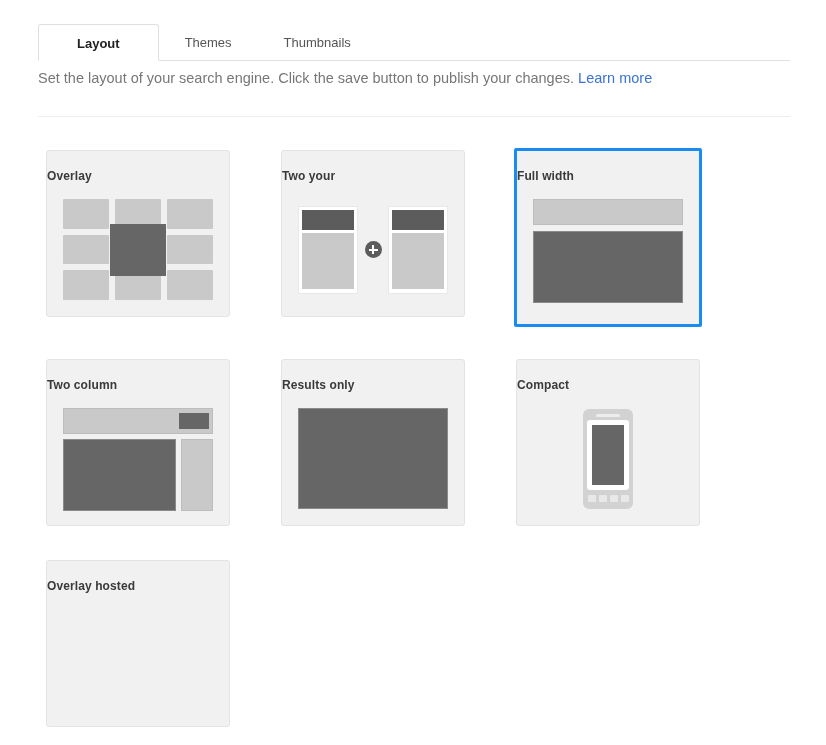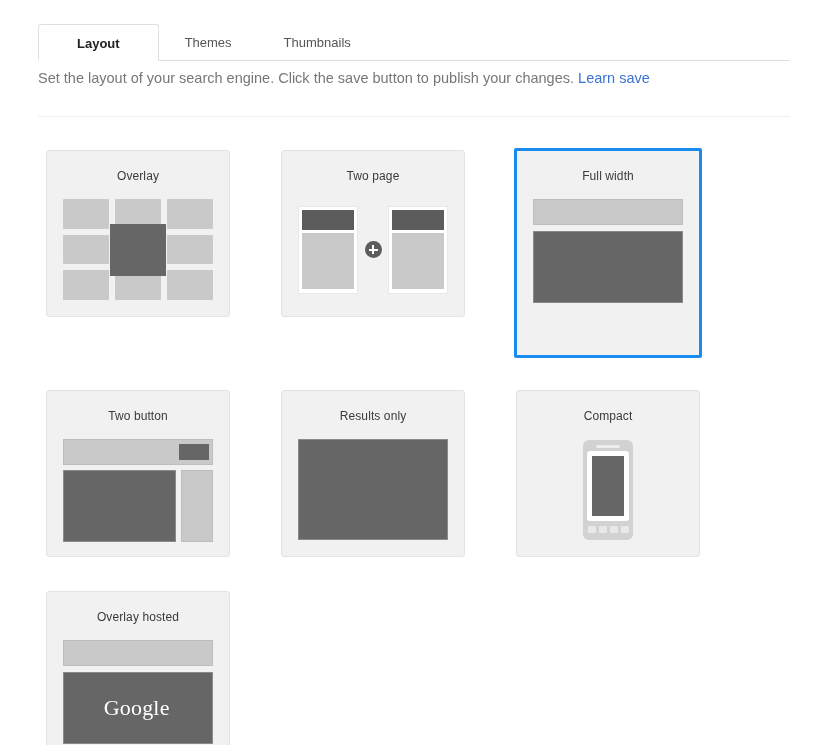--- a/index.html
+++ b/index.html
@@ -96,30 +96,29 @@
     border-radius: 3px;
     box-sizing: border-box;
     padding: 0;
     position: relative;
     cursor: pointer;
   }
   .card.selected {
     border: 3px solid #1a8cf0;
     border-radius: 2px;
     width: 188px;
-    height: 210px;
+    height: 179px;
     margin: -2px;
   }
   .card-title {
-    text-align: center;
     font-size: 12px;
     color: #3a3a3a;
     padding-top: 18px;
     line-height: 14px;
-    font-weight: normal;
+    font-weight: bold;
     letter-spacing: 0.1px;
   }
   .thumb {
     position: absolute;
     left: 16px;
     right: 16px;
     top: 48px;
     bottom: 16px;
   }
 
@@ -333,21 +332,21 @@
 <body>
 
 <div class="tabbar">
   <div class="tab active">Layout</div>
   <div class="tab">Themes</div>
   <div class="tab">Thumbnails</div>
 </div>
 
 <div class="desc">
   <span>Set the layout of your search engine. Click the save button to publish your changes.</span>
-  <span class="learn">Learn save</span>
+  <span class="learn">Learn more</span>
 </div>
 <div class="hr"></div>
 
 <div class="grid">
 
   <div class="row">
 
     <div class="cardslot">
       <div class="card">
         <div class="card-title">Overlay</div>
@@ -363,21 +362,21 @@
             <div class="ov-cell"></div>
             <div class="ov-cell"></div>
           </div>
           <div class="ov-center"></div>
         </div>
       </div>
     </div>
 
     <div class="cardslot">
       <div class="card">
-        <div class="card-title">Two page</div>
+        <div class="card-title">Two your</div>
         <div class="thumb">
           <div class="tp-wrap">
             <div class="tp-panel">
               <div class="tp-head"></div>
               <div class="tp-body"></div>
             </div>
             <div class="tp-plus"></div>
             <div class="tp-panel">
               <div class="tp-head"></div>
               <div class="tp-body"></div>
@@ -396,21 +395,21 @@
         </div>
       </div>
     </div>
 
   </div>
 
   <div class="row">
 
     <div class="cardslot">
       <div class="card">
-        <div class="card-title">Two button</div>
+        <div class="card-title">Two column</div>
         <div class="thumb">
           <div class="tc-bar">
             <div class="tc-bar-btn"></div>
           </div>
           <div class="tc-lower">
             <div class="tc-main"></div>
             <div class="tc-side"></div>
           </div>
         </div>
       </div>
@@ -447,26 +446,18 @@
       </div>
     </div>
 
   </div>
 
   <div class="row">
 
     <div class="cardslot">
       <div class="card">
         <div class="card-title">Overlay hosted</div>
-        <div class="thumb">
-          <div class="gh-bar"></div>
-          <div class="gh-main">
-            <div class="gh-logo">
-              <span>Google</span><sup>­</sup>
-            </div>
-          </div>
-        </div>
       </div>
     </div>
 
   </div>
 
 </div>
 
 </body></html>

